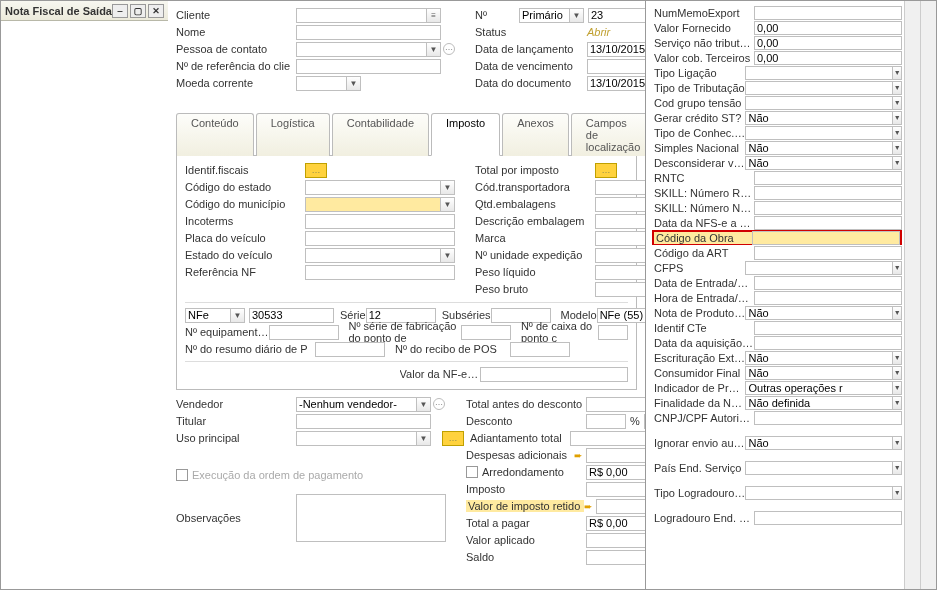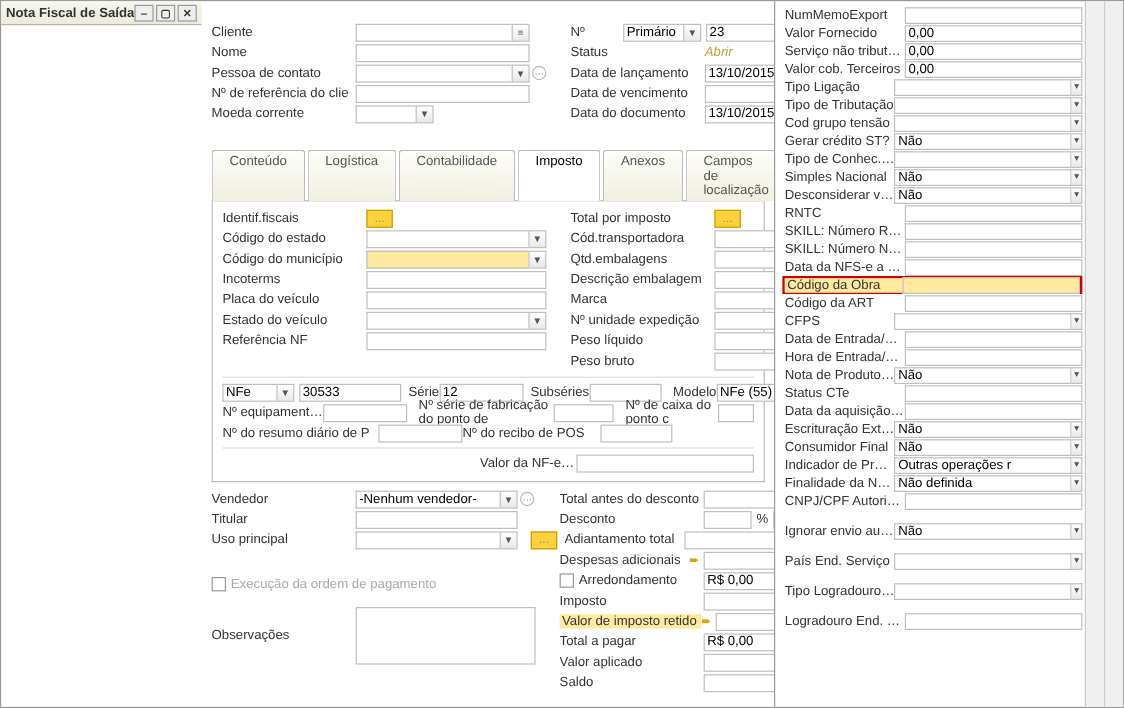--- a/index.html
+++ b/index.html
@@ -3,21 +3,21 @@
 <meta charset="utf-8">
 <style>
 html,body{margin:0;padding:0;font-family:Tahoma,Arial,sans-serif;font-size:11px;color:#333;background:#fff}
 *{box-sizing:border-box}
 .app{display:flex;width:937px;height:590px;border:1px solid #999}
 .main{width:645px;border-right:1px solid #999;display:flex;flex-direction:row;overflow:hidden}
 .side{flex:1;display:flex;overflow:hidden}
 .titlebar{height:20px;background:linear-gradient(#f7f7f0,#eceadb);border-bottom:1px solid #b8b8a8;display:flex;align-items:center;padding:0 4px;font-weight:bold;color:#333}
 .titlebar .btns{margin-left:auto;display:flex;gap:2px}
 .titlebar .btn{width:16px;height:14px;border:1px solid #999;background:#eee;display:flex;align-items:center;justify-content:center;font-size:9px}
-.body{flex:1;padding:18px 8px;overflow:auto;position:relative}
+.body{flex:1;padding:6px 8px;overflow:auto;position:relative}
 .row{display:flex;align-items:center;margin-bottom:1px;height:16px}
 .lbl{width:120px;white-space:nowrap;overflow:hidden;text-overflow:ellipsis}
 .inp{height:15px;border:1px solid #bfbfbf;background:#fff;padding:0 2px;font:inherit}
 .combo{display:flex}
 .combo .inp{border-right:none}
 .combo .cbtn{width:15px;height:15px;border:1px solid #bfbfbf;background:linear-gradient(#fff,#e8e8e8);display:flex;align-items:center;justify-content:center;font-size:8px;color:#555}
 .cols{display:flex;gap:20px}
 .col{flex:1}
 .info{color:#c0a030;font-style:italic}
 .tabs{display:flex;margin-top:20px;border-bottom:1px solid #bbb}
@@ -222,21 +222,21 @@
           <span class="lbl" style="width:130px">Nº equipamento do pont</span>
             <input class="inp" style="width: 70px;">
           <span style="width:175px;margin-left:10px">Nº série de fabricação do ponto de</span>
             <input class="inp" style="width: 50px;">
           <span style="width:120px;margin-left:10px">Nº de caixa do ponto c</span>
             <input class="inp" style="width: 30px;">
         </div>
         <div class="row">
           <span class="lbl" style="width:130px">Nº do resumo diário de P</span>
             <input class="inp" style="width: 70px;">
-          <span style="width:115px;">Nº do recibo de POS</span>
+          <span style="width:115px;margin-left:10px">Nº do recibo de POS</span>
             <input class="inp" style="width: 60px;">
         </div>
         <hr class="sep">
         <div class="row">
             <span style="width:320px"></span>
             <span class="lbl">Valor da NF-e (ML)</span>
             <input class="inp" style="width: 150px;">
           </div>
       </div>
 
@@ -423,21 +423,21 @@
         <div class="srow">
           <span class="slbl">Hora de Entrada/Saída</span>
           <input class="sinp" style="">
         </div>
         <div class="srow">
           <span class="slbl">Nota de Produtor Rural?</span>
           <input class="sinp" value="Não" style="">
           <div class="scombo">▼</div>
         </div>
         <div class="srow">
-          <span class="slbl">Status CTe</span>
+          <span class="slbl">Identif CTe</span>
           <input class="sinp" style="">
         </div>
         <div class="srow">
           <span class="slbl">Data da aquisição/prestação</span>
           <input class="sinp" style="">
         </div>
         <div class="srow">
           <span class="slbl">Escrituração Extemporânea?</span>
           <input class="sinp" value="Não" style="">
           <div class="scombo">▼</div>

